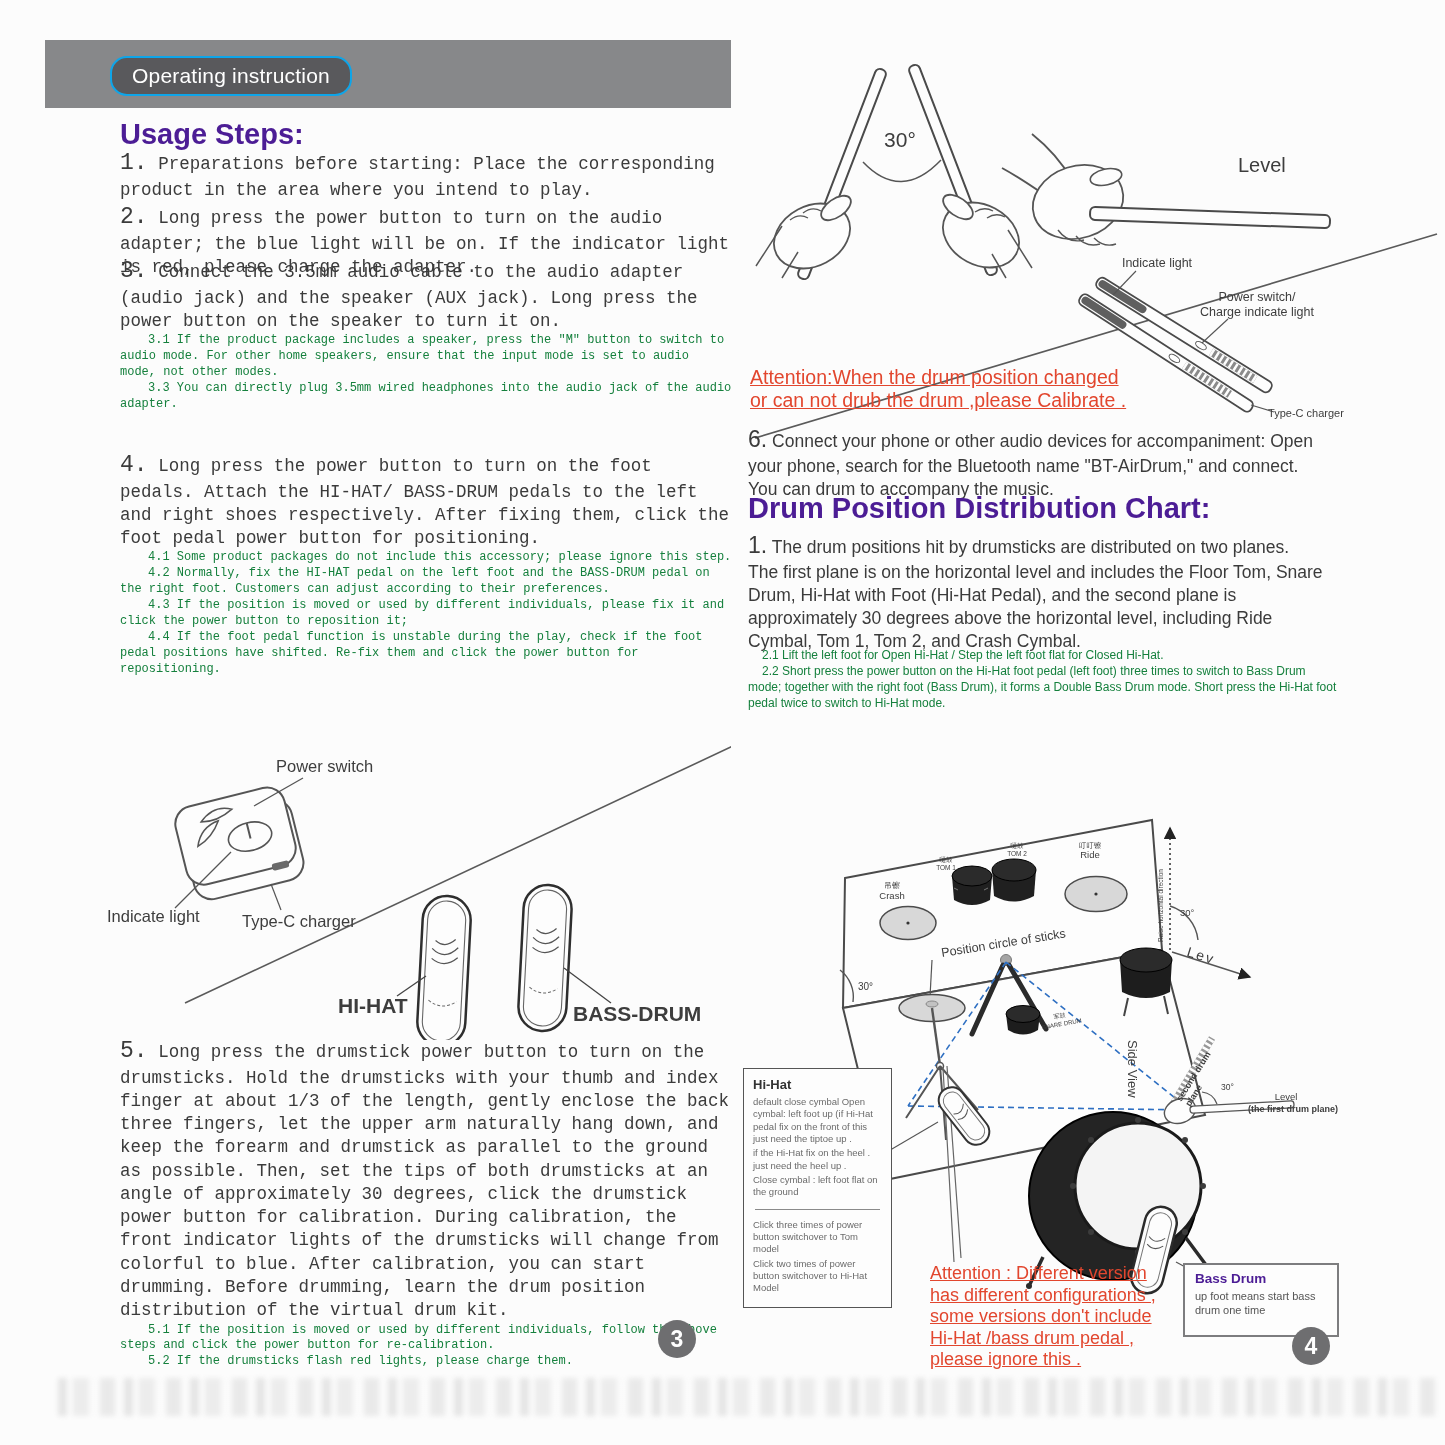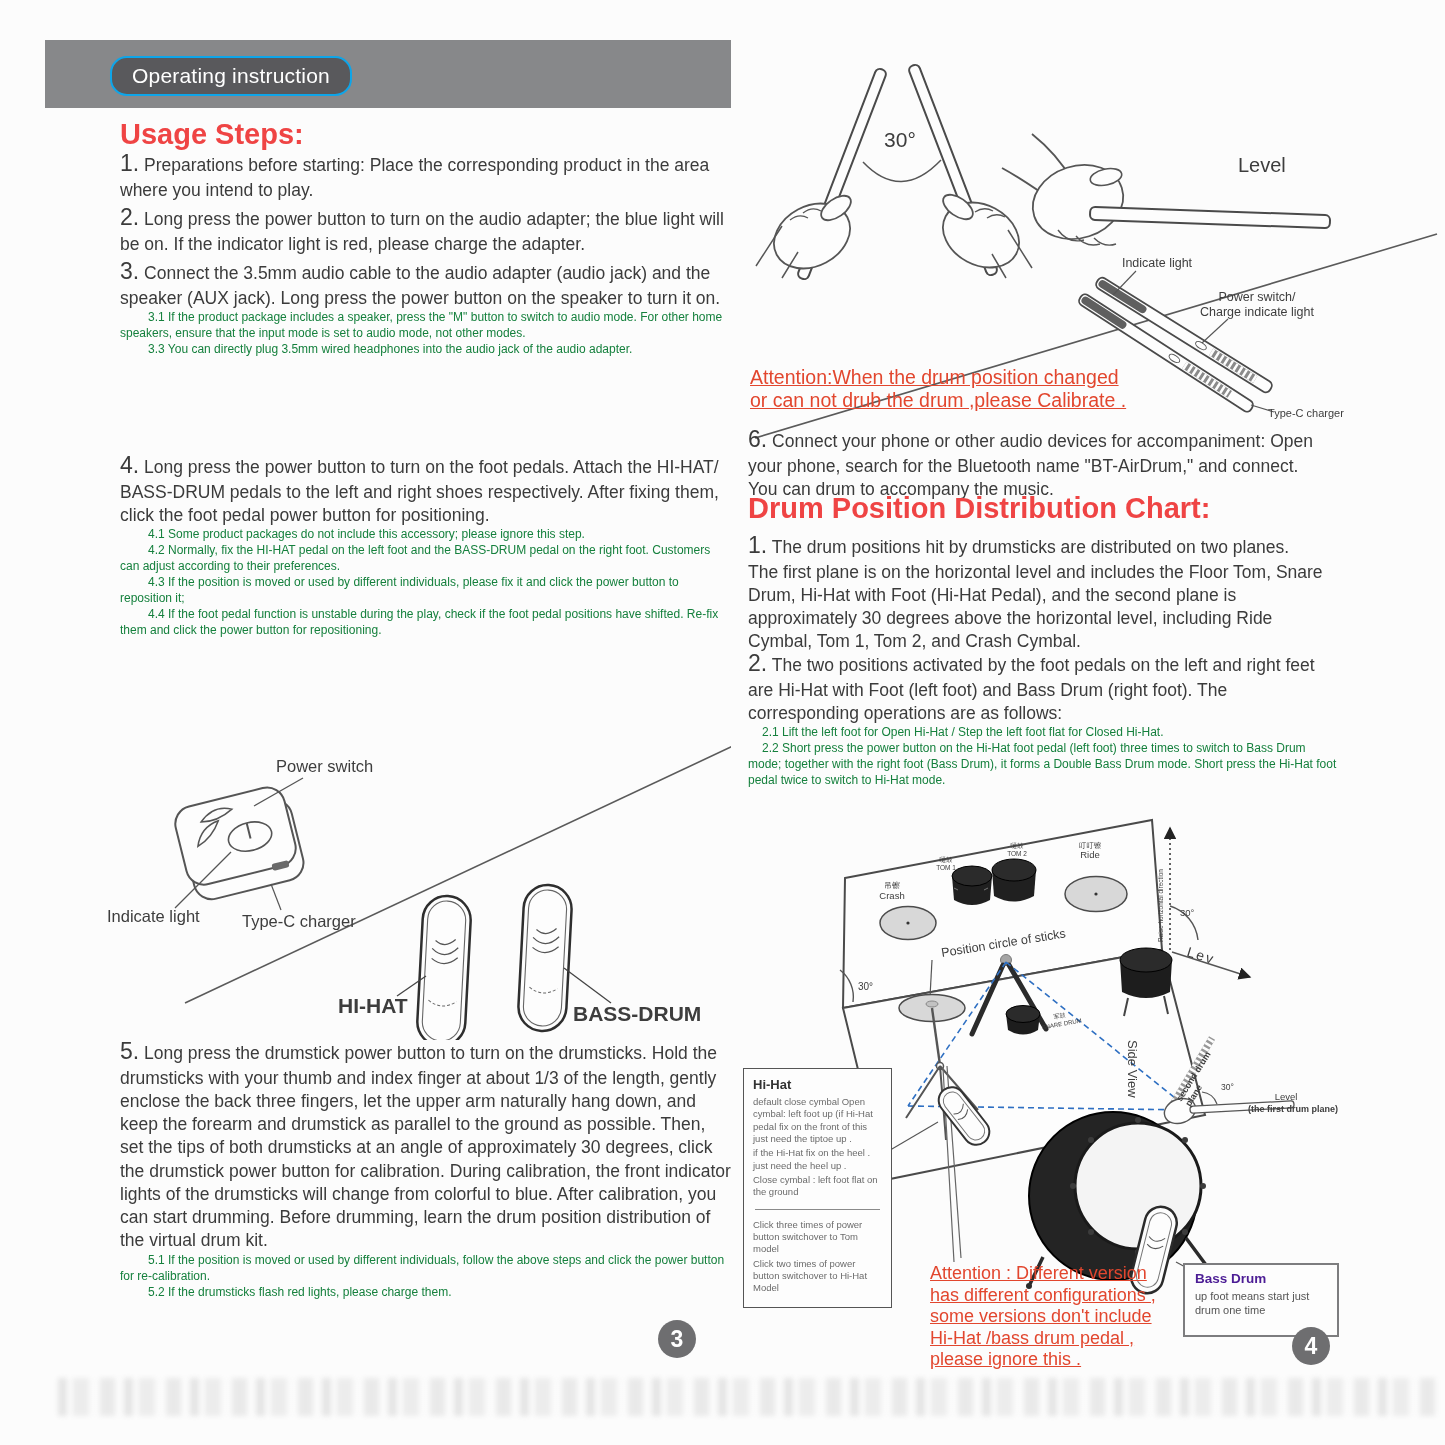--- a/index.html
+++ b/index.html
@@ -3,25 +3,25 @@
 <meta charset="utf-8">
 <style>
   html,body{margin:0;padding:0;background:#fff;}
   #page{position:relative;width:1445px;height:1445px;background:#fcfcfc;overflow:hidden;
         font-family:"Liberation Sans",sans-serif;color:#3a3a3a;}
   .abs{position:absolute;}
   
   .hdrbar{left:45px;top:40px;width:686px;height:68px;background:#87888a;}
   .badge{left:110px;top:56px;background:#59595c;color:#fff;border:2px solid #0ea5e9;
          border-radius:17px;padding:6px 20px;font-size:21px;letter-spacing:.2px;}
-  h1.sec{font-size:29px;font-weight:bold;color:#ef4444;margin:0;}
+  h1.sec{font-size:29px;font-weight:bold;color:#4c1d95;margin:0;}
   .step{font-size:17.5px;line-height:1.33;color:#3b3b3b;}
   .step .num{font-size:23px;font-weight:400;}
   .sub{font-size:12px;line-height:1.33;text-indent:28px;margin:0;color:#15803d;}
-  .col-l{width:612px;}
+  .col-l{width:612px;font-family:Liberation Mono, monospace;}
   .col-r{width:575px;}
   .red{color:#e2462e;font-weight:500;text-decoration:underline;}
   .pgdot{width:38px;height:38px;border-radius:50%;background:#6e6e70;color:#fff;
          display:flex;align-items:center;justify-content:center;font-size:23px;font-weight:bold;}
   .panel{background:#fdfdfd;border:2px solid #555;}
   .hhbox{left:743px;top:1068px;width:149px;height:240px;border-width:1.5px;padding:8px 9px;box-sizing:border-box;}
   .hhbox h3{margin:0 0 4px 0;font-size:13px;color:#333;}
   .hhbox p{margin:0 0 2px 0;font-size:9.5px;line-height:1.3;color:#6b6b6b;}
   .hhbox .div{border:none;border-top:1px solid #8a8a8a;margin:10px 2px 9px 2px;}
   .bdbox{left:1183px;top:1263px;width:156px;height:74px;border-color:#7d7d7f;padding:6px 10px;box-sizing:border-box;}
@@ -203,24 +203,20 @@
   </p>
 
   <h1 class="abs sec" style="left:748px;top:492px;">Drum Position Distribution Chart:</h1>
 
   <p class="abs step col-r" style="left:748px;top:530px;margin:0;">
     <span class="num">1.</span>
     <span>The drum positions hit by drumsticks are distributed on two planes. The first plane is on the horizontal level and includes the Floor Tom, Snare Drum, Hi-Hat with Foot (Hi-Hat Pedal), and the second plane is approximately 30 degrees above the horizontal level, including Ride Cymbal, Tom 1, Tom 2, and Crash Cymbal.</span>
   </p>
 
   <div class="abs" style="left:748px;top:648px;width:592px;">
-    <p class="step" style="margin:0;">
-      <span class="num">2.</span>
-      <span>The two positions activated by the foot pedals on the left and right feet are Hi-Hat with Foot (left foot) and Bass Drum (right foot). The corresponding operations are as follows:</span>
-    </p>
     <p class="sub" style="text-indent:14px;">2.1 Lift the left foot for Open Hi-Hat / Step the left foot flat for Closed Hi-Hat.</p>
     <p class="sub" style="text-indent:14px;">2.2 Short press the power button on the Hi-Hat foot pedal (left foot) three times to switch to Bass Drum mode; together with the right foot (Bass Drum), it forms a Double Bass Drum mode. Short press the Hi-Hat foot pedal twice to switch to Hi-Hat mode.</p>
   </div>
 
   <svg class="abs" style="left:740px;top:810px;" width="705" height="492" viewBox="0 0 705 492">
     <defs>
       <marker id="arr2" markerWidth="10" markerHeight="9" refX="8" refY="4.5" orient="auto">
         <path d="M0,0 L9,4.5 L0,9 Z" fill="#222"></path>
       </marker>
     </defs>
@@ -351,20 +347,20 @@
   </div>
 
   <div class="abs attn-bot red">Attention : Different version
 has different configurations ,
 some versions don't include
 Hi-Hat /bass drum pedal ,
 please ignore this .</div>
 
   <div class="abs panel bdbox">
     <h3>Bass Drum</h3>
-    <p>up foot means start just drum one time</p>
+    <p>up foot means start bass drum one time</p>
   </div>
 
   <div class="abs pgdot" style="left:1292px;top:1327px;">4</div>
 
   <div class="abs bleed"></div>
 
 </div>
 
 </body></html>

